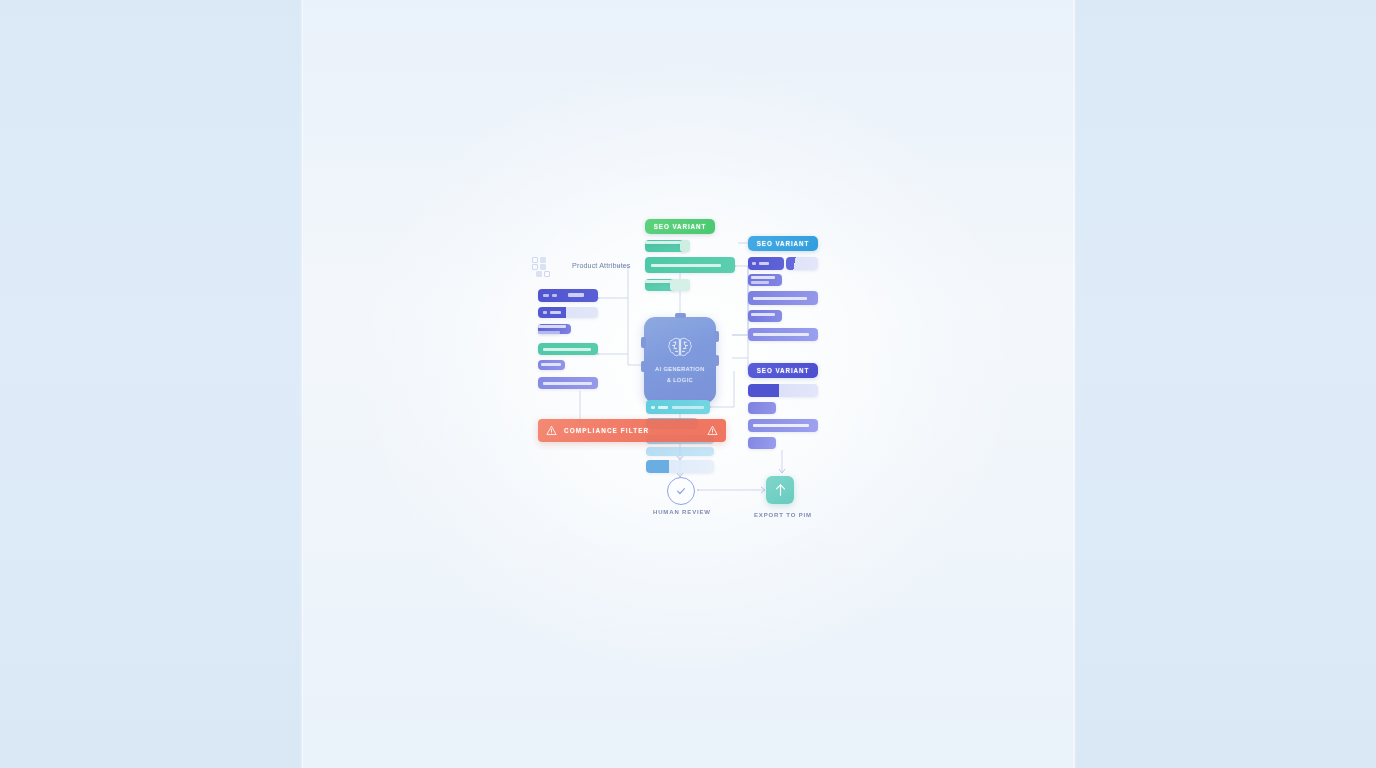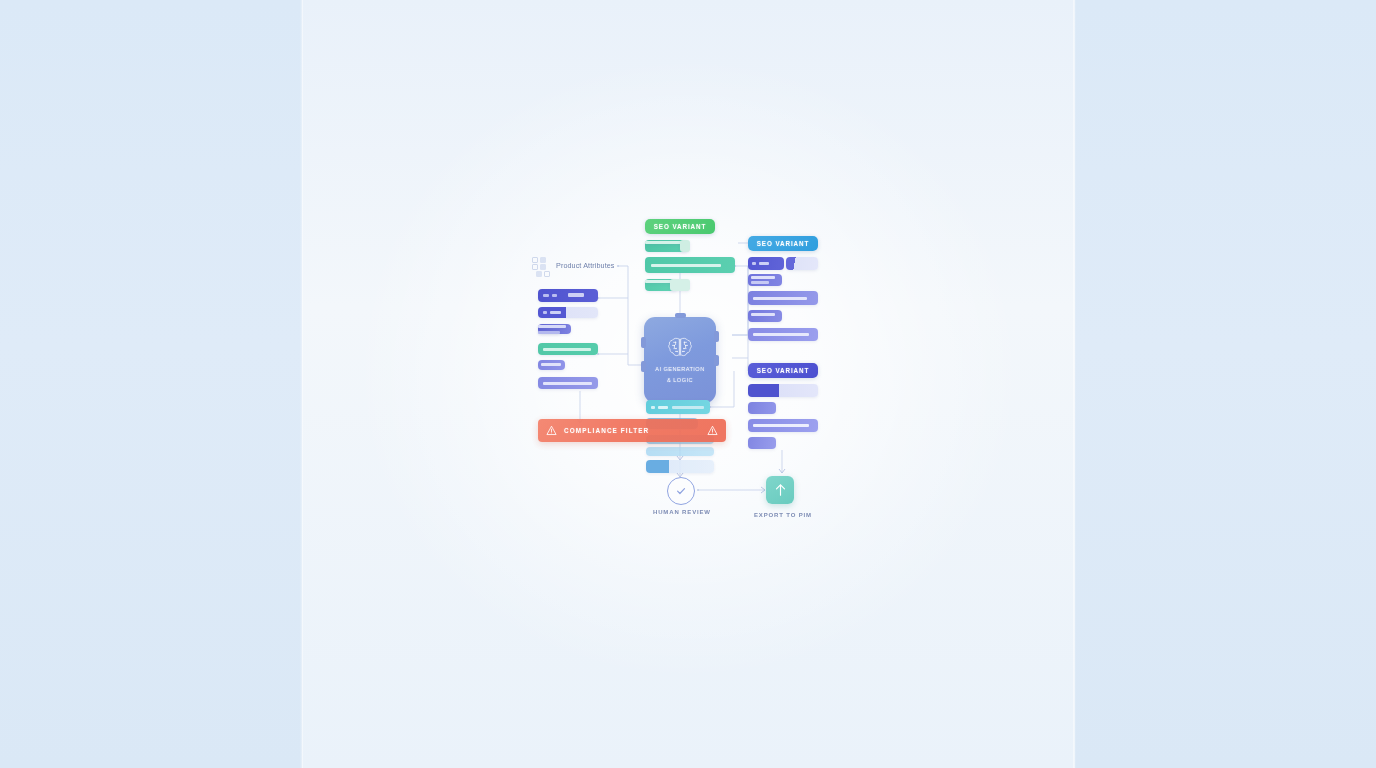--- a/index.html
+++ b/index.html
@@ -263,21 +263,21 @@
       <span class="mi fill"></span>
     </div>
     <div class="el mini-icons" style="left:12px; top:69px;">
       <span class="mi"></span>
       <span class="mi fill"></span>
     </div>
     <div class="el mini-icons" style="left:16px; top:76px;">
       <span class="mi fill"></span>
       <span class="mi"></span>
     </div>
-    <div class="el attr-label" style="left:36px; top:66px;">Product Attributes</div>
+    <div class="el attr-label" style="left:52px; top:66px;">Product Attributes</div>
 
     <div class="el bar" style="left:18px; top:94px; width:60px; height:13px;
          background:linear-gradient(90deg,#4f53cf,#5b5fd6);"></div>
     <div class="el" style="left:23px; top:99px; width:6px; height:3px; background:#b9bdf0; border-radius:1px;"></div>
     <div class="el" style="left:32px; top:99px; width:5px; height:3px; background:#b9bdf0; border-radius:1px;"></div>
     <div class="el" style="left:48px; top:98px; width:16px; height:3.5px; background:#cdd0f5; border-radius:1px;"></div>
 
     <div class="el bar" style="left:18px; top:112px; width:60px; height:11px;
          background:linear-gradient(90deg,#5357d2 0%,#5357d2 46%,#dfe3f8 46%,#e2e6f9 100%);"></div>
     <div class="el" style="left:23px; top:116px; width:4px; height:3px; background:#bcc0f2; border-radius:1px;"></div>

